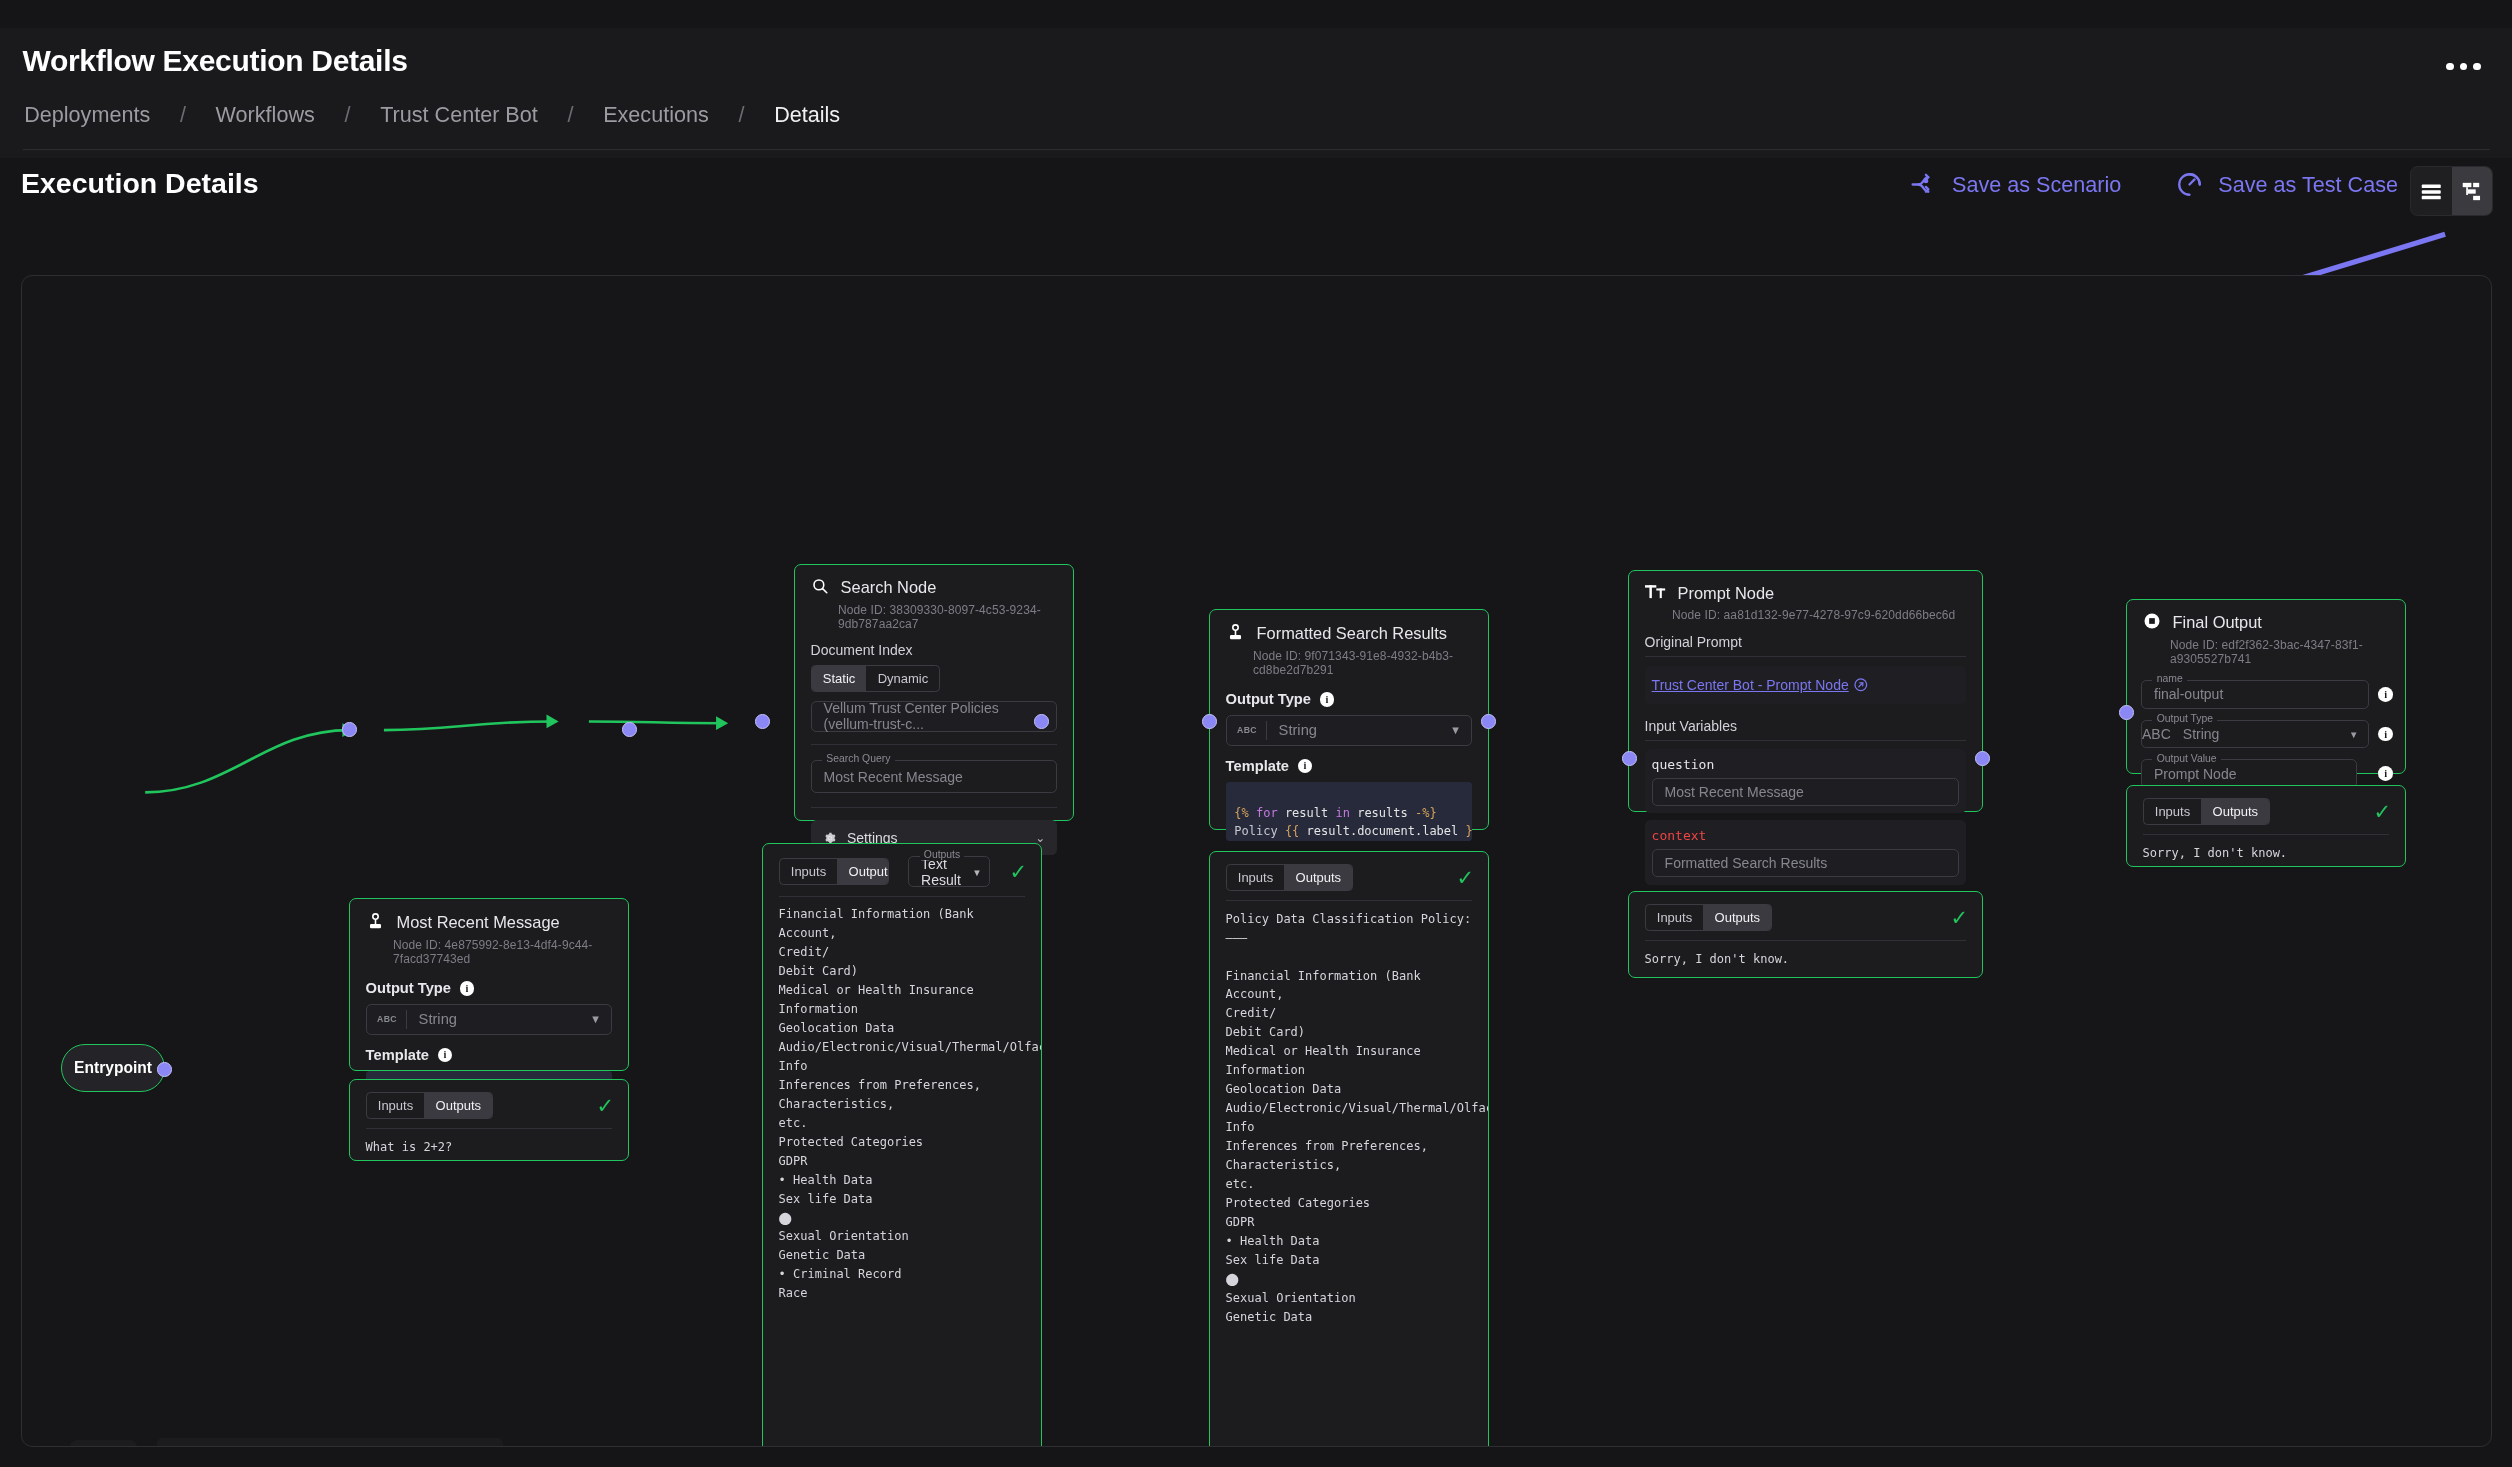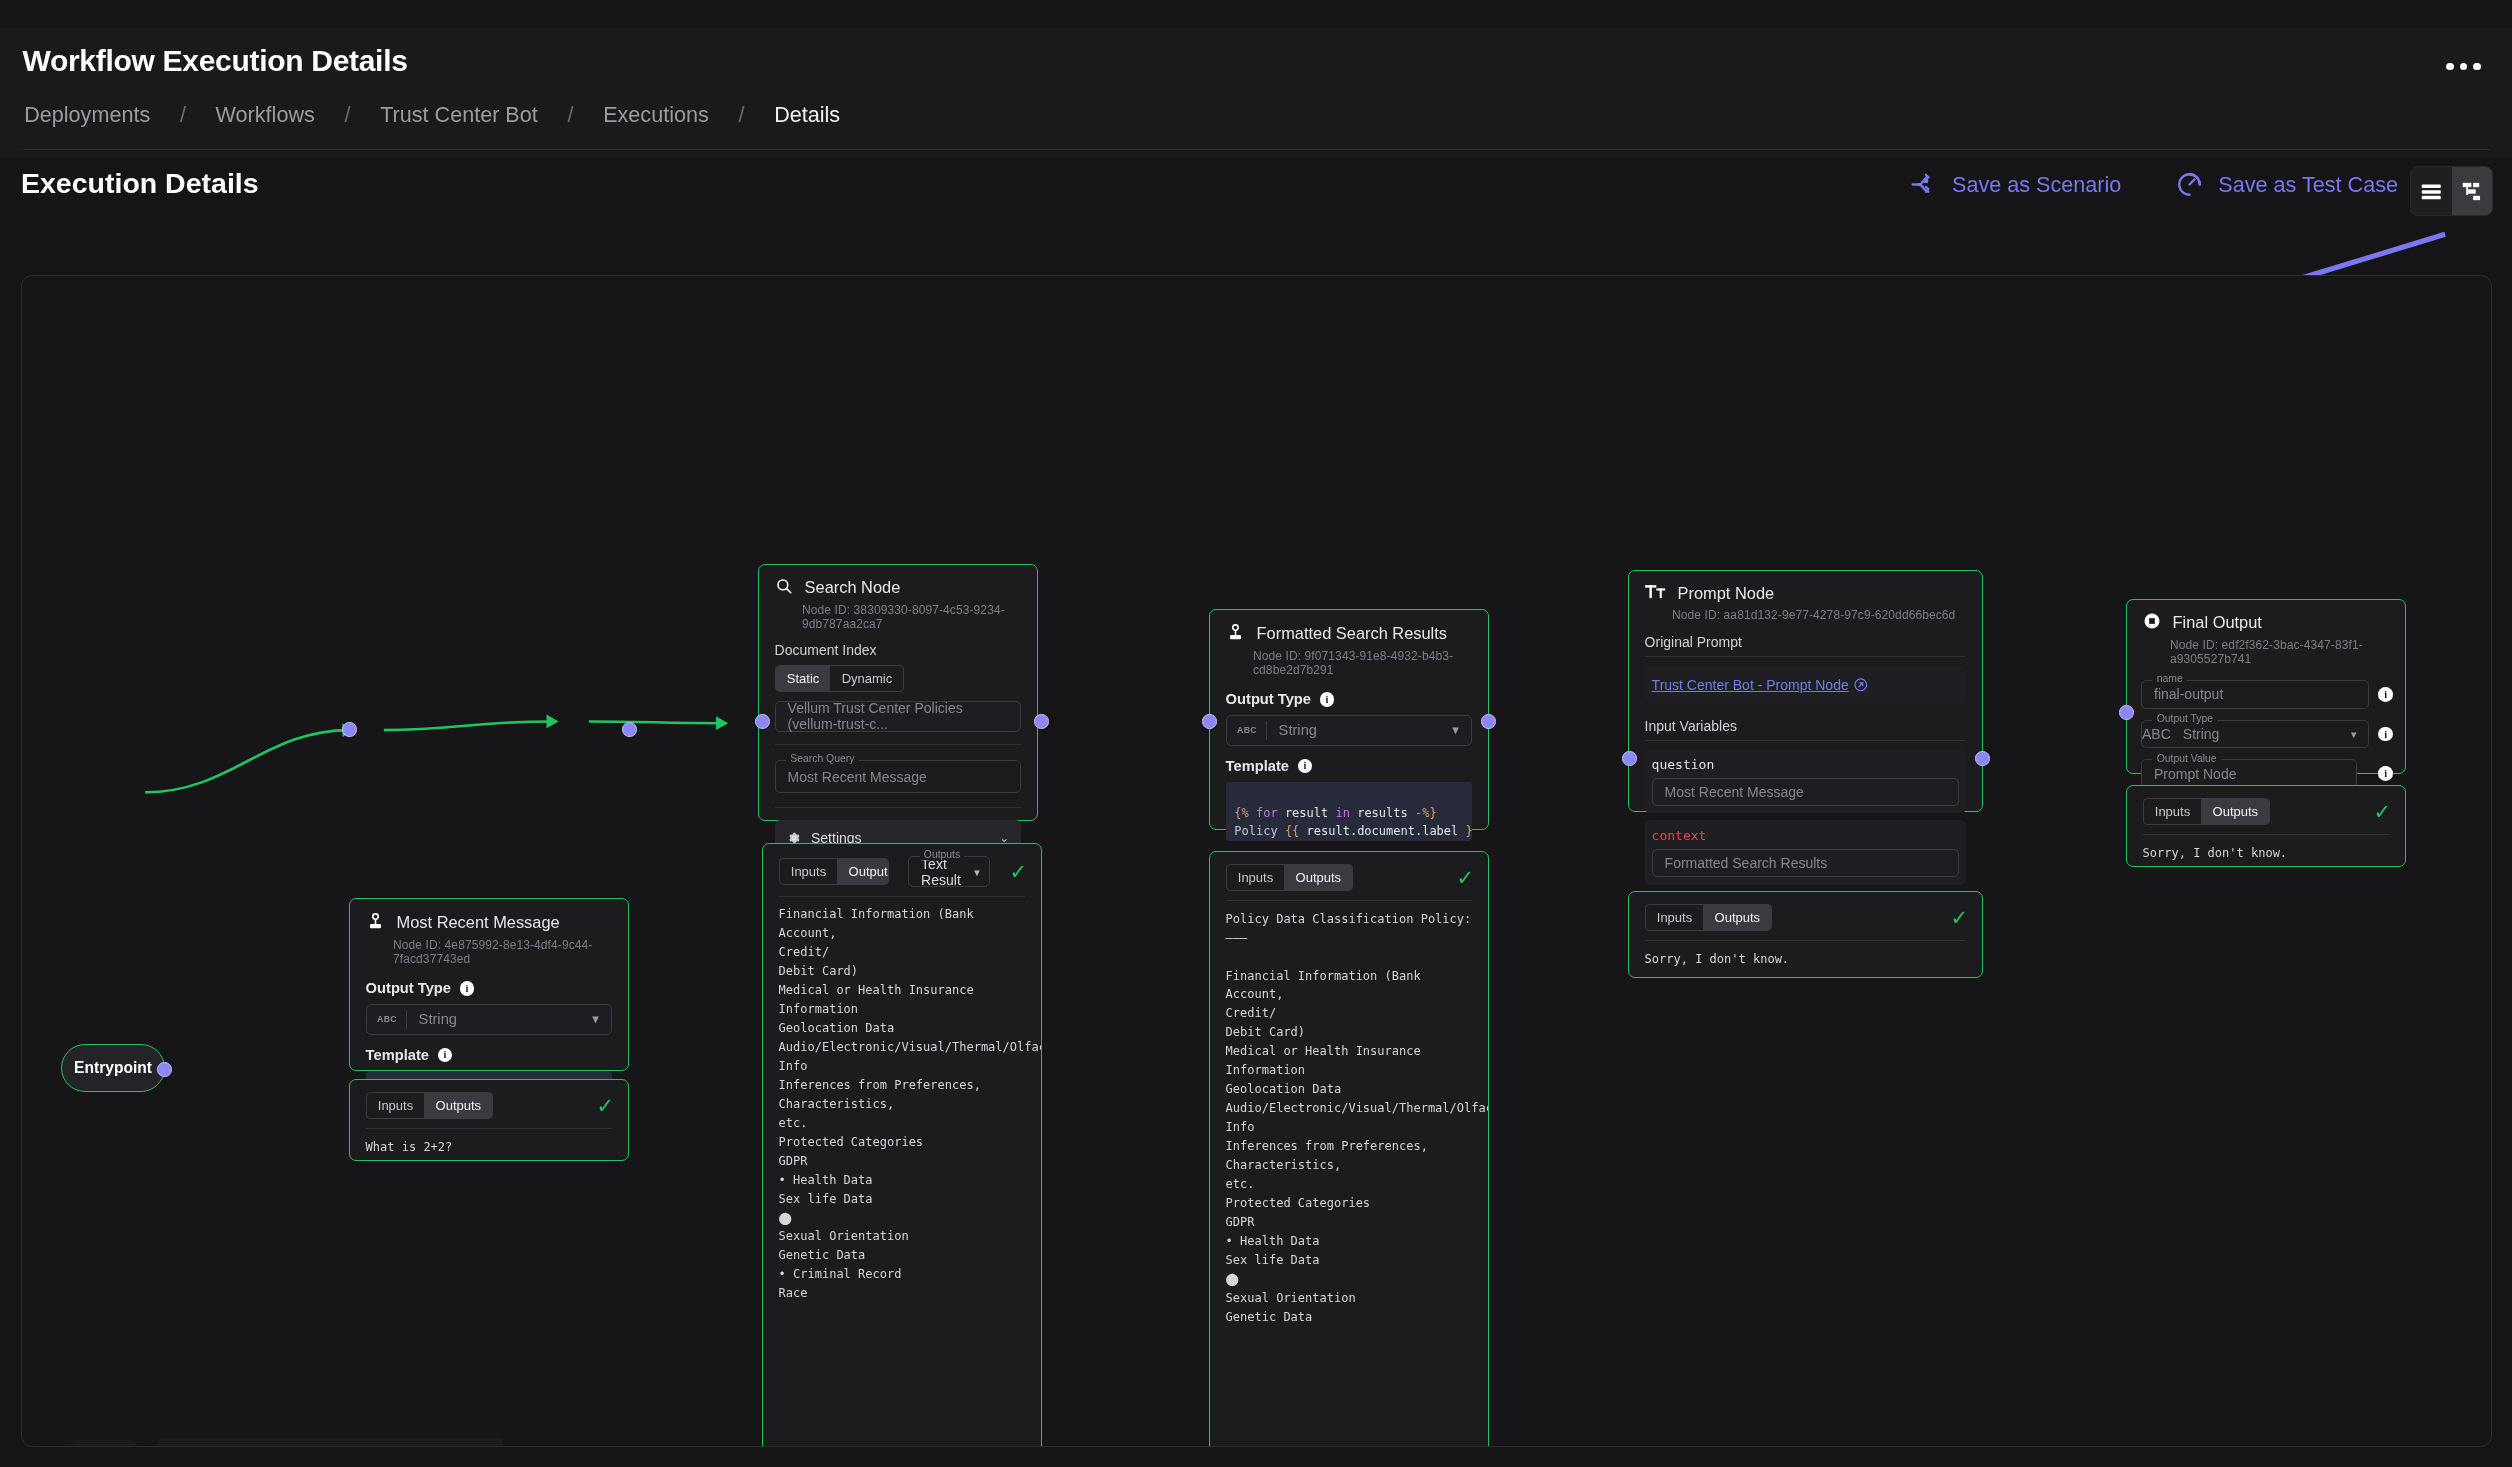--- a/index.html
+++ b/index.html
@@ -296,21 +296,21 @@
         <span class="seg">
           <div>Inputs</div>
           <div class="on">Outputs</div>
         </span>
         <span class="check">✓</span>
       </div>
       <div class="divline" style="margin:0 15.6px;"></div>
       <div class="out-body">What is 2+2?</div>
     </div>
 
-    <div class="node" style="left:736px; top:288px; width:280px; height:257px;">
+    <div class="node" style="left:772px; top:288px; width:280px; height:257px;">
       <div class="node-hdr">
         <span>
           <svg width="18" height="18" viewBox="0 0 24 24" fill="none" stroke="#ffffff" stroke-width="2.1" stroke-linecap="round">
             <circle cx="10.5" cy="10.5" r="6.5"></circle>
               <path d="M15.5 15.5L21 21"></path>
           </svg>
         </span>
         <span class="node-title">Search Node</span>
       </div>
       <div class="node-id">

